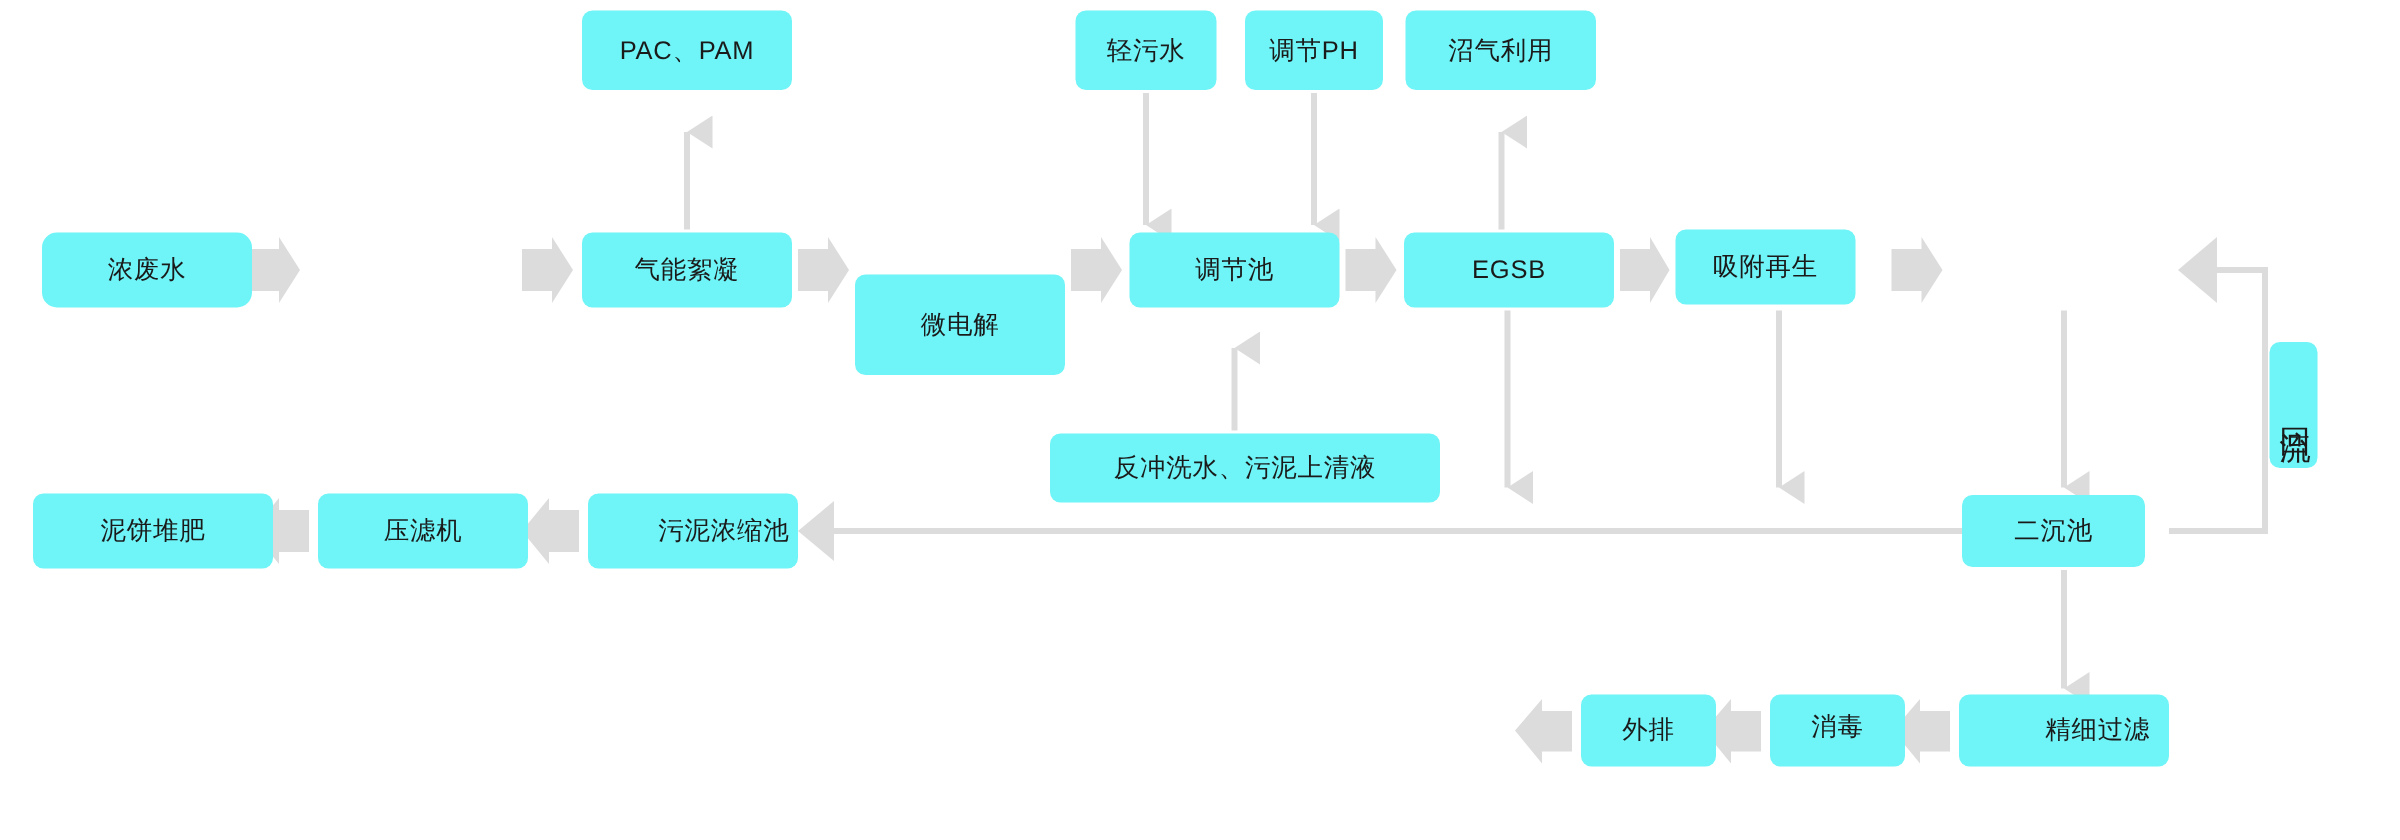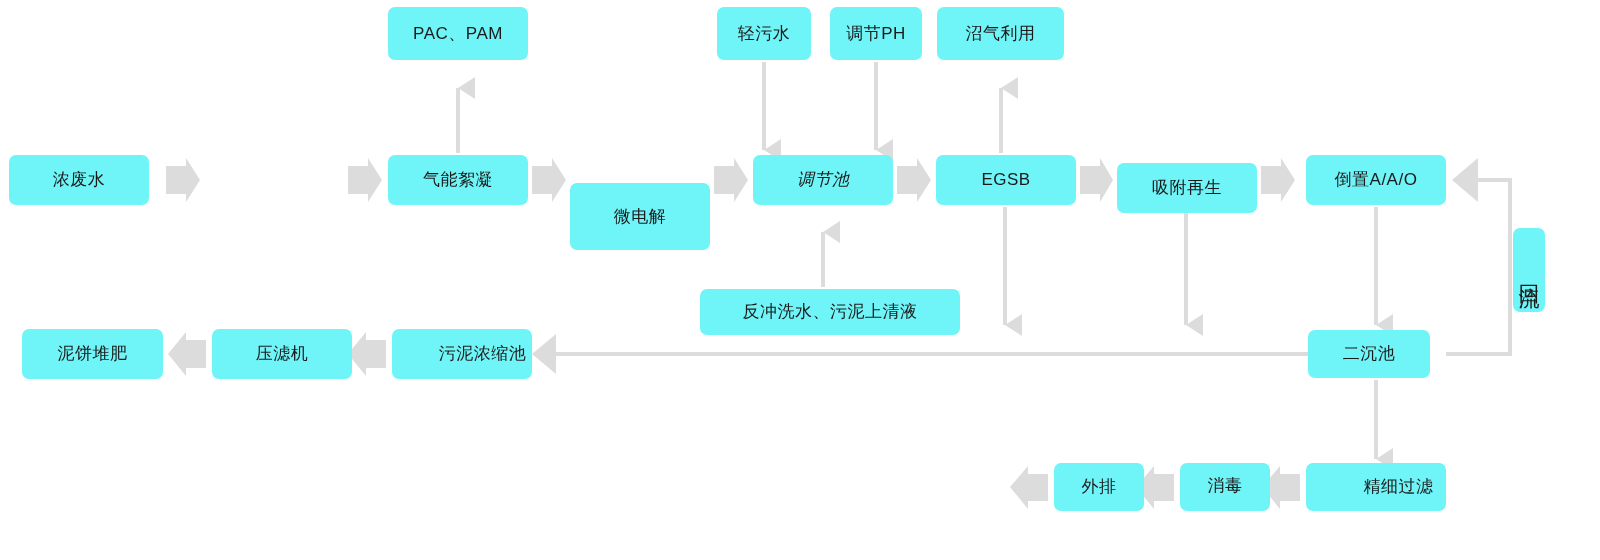--- a/index.html
+++ b/index.html
@@ -78,46 +78,45 @@
 
     <line x1="1376" y1="380" x2="1376" y2="459" stroke="#dcdcdc" stroke-width="4" marker-end="url(#ar-d)"></line>
 
     <g fill="#dcdcdc">
       <path d="M1300,474 L1280,474 L1280,466 L1262,487 L1280,509 L1280,501 L1300,501 Z"></path>
       <path d="M1174,474 L1154,474 L1154,466 L1136,487 L1154,509 L1154,501 L1174,501 Z"></path>
       <path d="M1048,474 L1028,474 L1028,466 L1010,487 L1028,509 L1028,501 L1048,501 Z"></path>
     </g>
   </svg>
 
-  <div class="node" style="left:9px;top:155px;width:140px;height:50px;">浓废水</div>
+  <div class="node" style="left:28px;top:155px;width:140px;height:50px;border-radius:10px;">浓废水</div>
 
 
   <div class="node" style="left:388px;top:155px;width:140px;height:50px;">气能絮凝</div>
 
   <div class="node" style="left:570px;top:155px;width:140px;height:67px;margin-top:28px;">微电解</div>
 
-  <div class="node" style="left:753px;top:155px;width:140px;height:50px;font-style:italic;">调节池</div>
+  <div class="node" style="left:753px;top:155px;width:140px;height:50px;">调节池</div>
 
   <div class="node" style="left:936px;top:155px;width:140px;height:50px;">EGSB</div>
 
-  <div class="node" style="left:1117px;top:163px;width:140px;height:50px;">吸附再生</div>
+  <div class="node" style="left:1117px;top:153px;width:120px;height:50px;">吸附再生</div>
 
-  <div class="node" style="left:1306px;top:155px;width:140px;height:50px;">倒置A/A/O</div>
 
   <div class="node" style="left:388px;top:7px;width:140px;height:53px;">PAC、PAM</div>
 
   <div class="node" style="left:717px;top:7px;width:94px;height:53px;">轻污水</div>
 
   <div class="node" style="left:830px;top:7px;width:92px;height:53px;">调节PH</div>
 
   <div class="node" style="left:937px;top:7px;width:127px;height:53px;">沼气利用</div>
 
   <div class="node" style="left:700px;top:289px;width:260px;height:46px;">反冲洗水、污泥上清液</div>
 
-  <div class="node" style="left:22px;top:329px;width:141px;height:50px;">泥饼堆肥</div>
+  <div class="node" style="left:22px;top:329px;width:160px;height:50px;">泥饼堆肥</div>
 
   <div class="node" style="left:212px;top:329px;width:140px;height:50px;">压滤机</div>
 
   <div class="node" style="left:392px;top:329px;width:140px;height:50px;padding-left:41px;">污泥浓缩池</div>
 
   <div class="node" style="left:1308px;top:330px;width:122px;height:48px;">二沉池</div>
 
   <div class="node vert" style="left:1513px;top:228px;width:32px;height:84px;font-size:21px;">回流</div>
 
   <div class="node" style="left:1306px;top:463px;width:140px;height:48px;padding-left:45px;">精细过滤</div>

